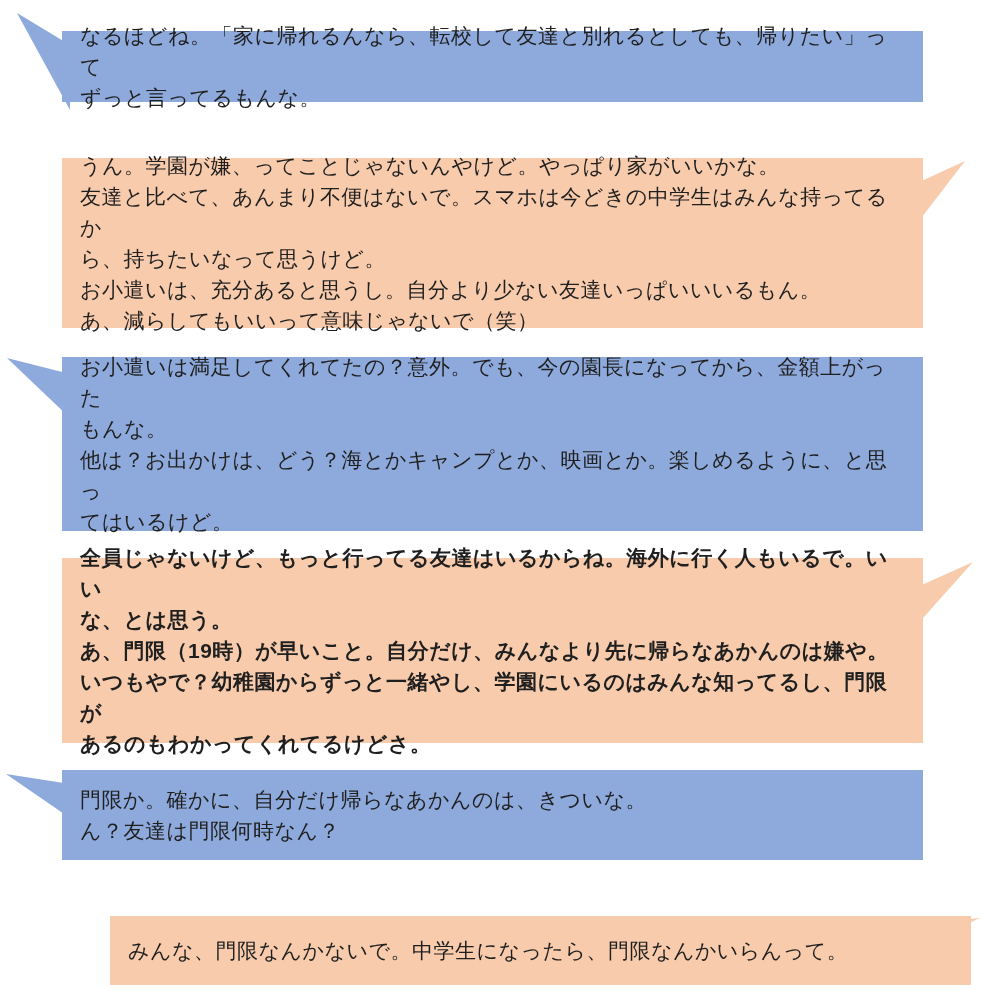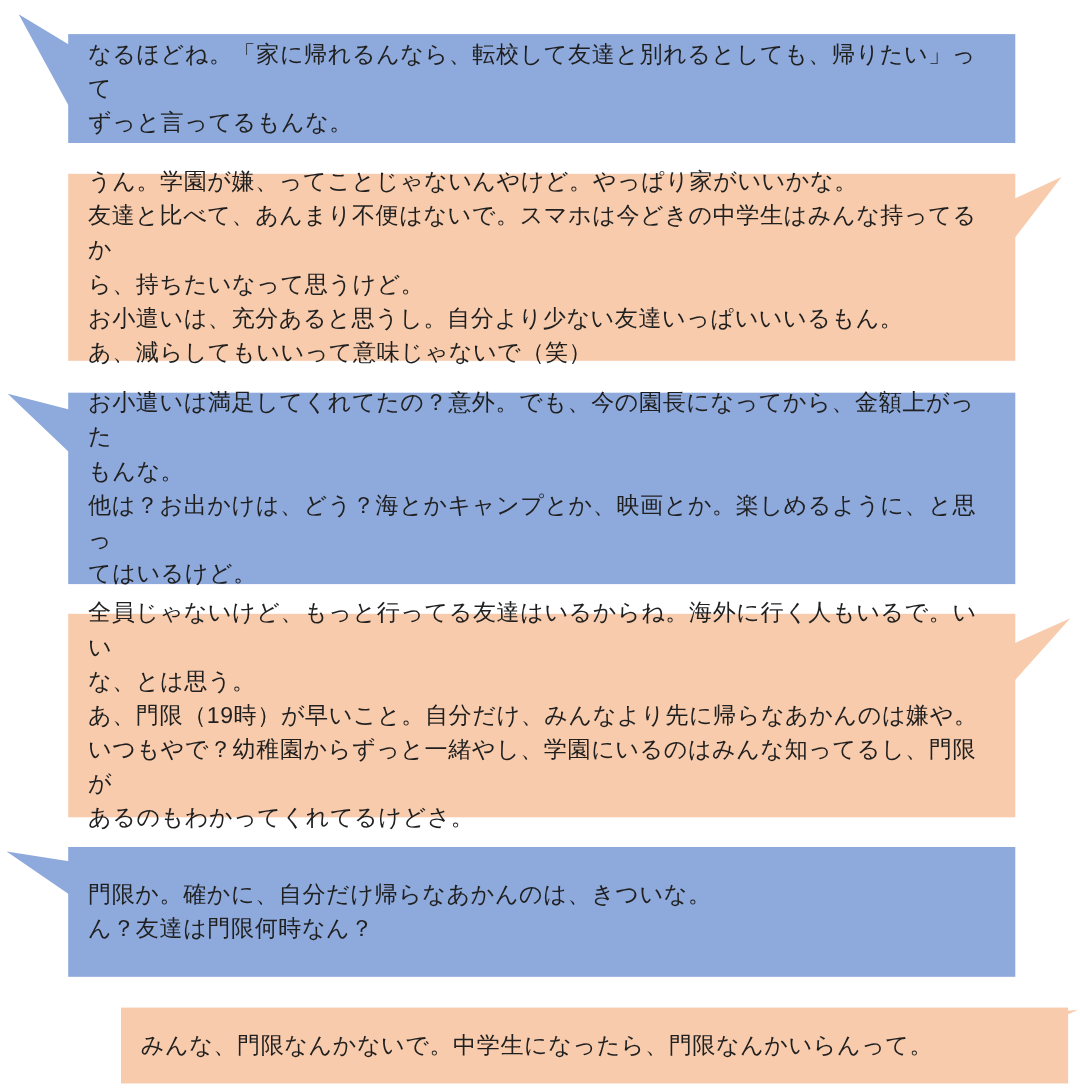--- a/index.html
+++ b/index.html
@@ -41,25 +41,25 @@
   }
   .bubble.blue{background:var(--blue);}
   .bubble.orange{background:var(--orange);}
   .msg{
     font-size:21px;
     line-height:31px;
     color:var(--text);
     white-space:pre-line;
     letter-spacing:0.5px;
   }
-  .b1{top:31px;height:99px;}
+  .b1{top:31px;height:71px;}
   .b2{top:158px;height:170px;}
   .b3{top:357px;height:174px;}
-  .b4{top:558px;height:185px;}
-  .b5{top:770px;height:118px;}
+  .b4{top:558px;height:185px;font-weight:bold;}
+  .b5{top:770px;height:90px;}
   .b6{top:916px;height:69px;margin-left:48px;}
 </style>
 </head>
 <body>
 
 <div class="canvas">
 
   <svg class="tails" viewBox="0 0 982 990" xmlns="http://www.w3.org/2000/svg" aria-hidden="true">
     <polygon class="tail-blue" points="17,13 70,45 70,110"></polygon>
     <polygon class="tail-orange" points="965,161 915,184 915,226"></polygon>

